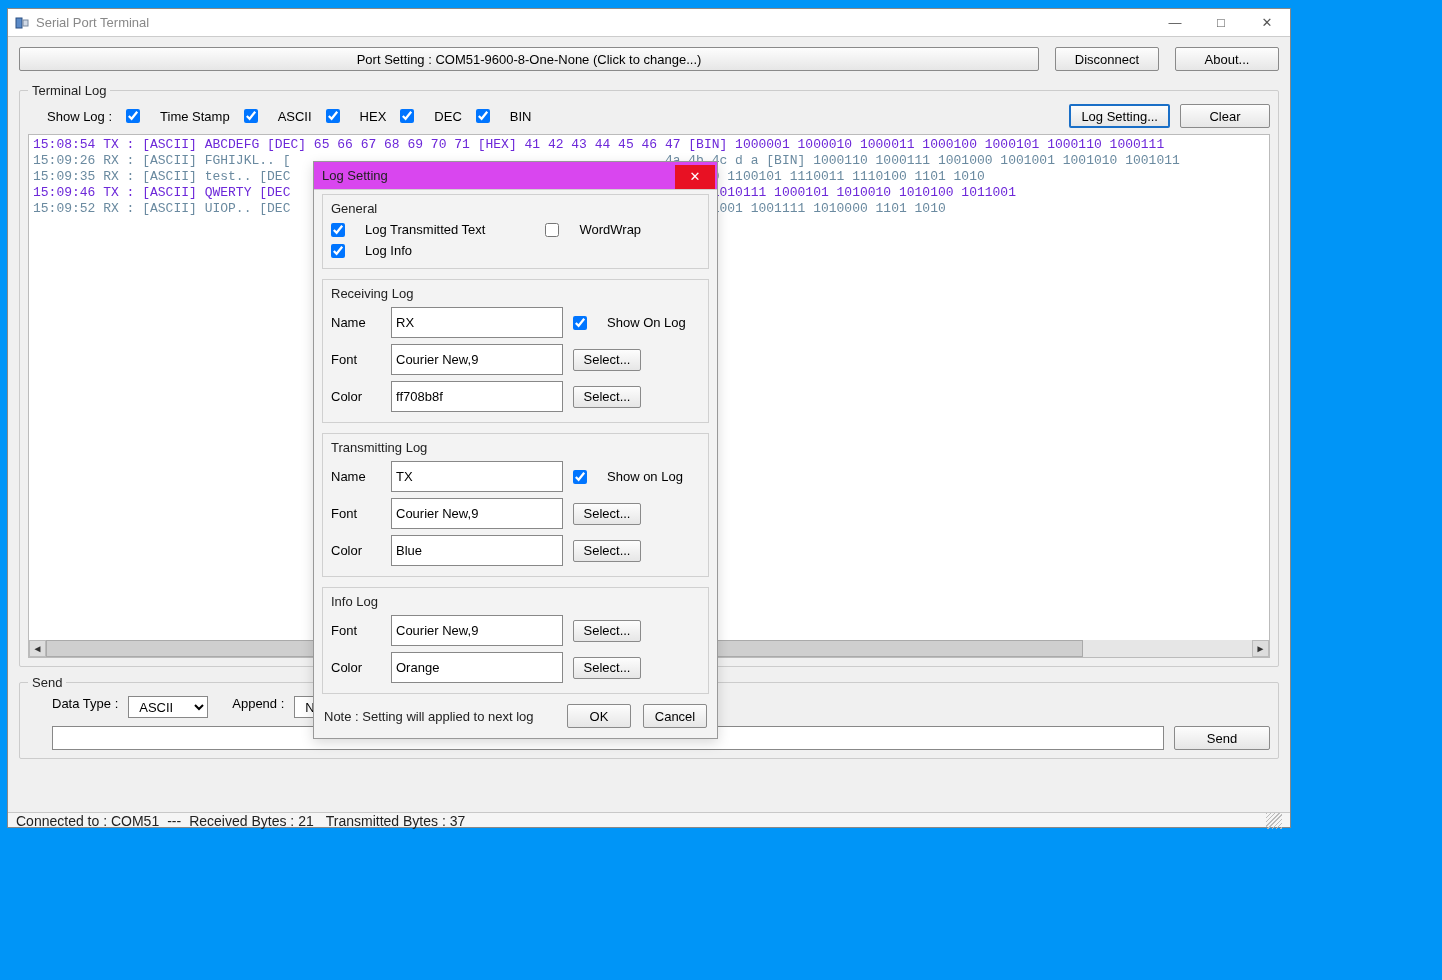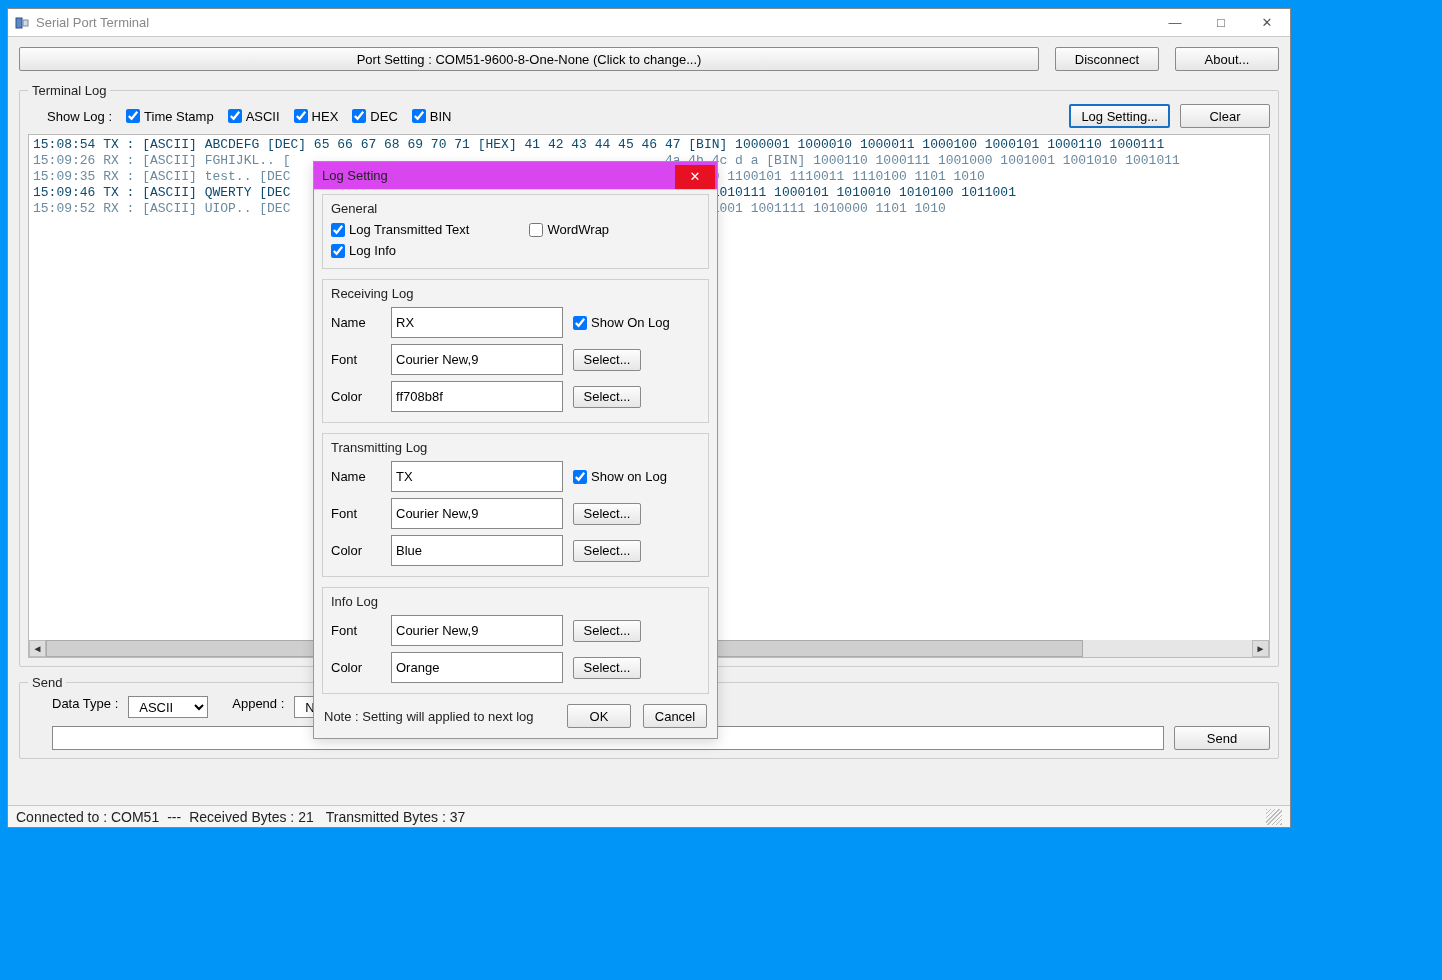--- a/index.html
+++ b/index.html
@@ -59,51 +59,51 @@
     font-size:13px; padding:0 10px;
   }
   .btn-highlight { border:2px solid #1a6fc7; }
   fieldset.group {
     border:1px solid #ccc; border-radius:2px;
     padding:6px 8px 8px 8px; margin:0 0 8px 0;
   }
   fieldset.group > legend { padding:0 4px; color:#222; font-size:13px; }
   .logopts { display:flex; align-items:center; gap:14px;margin-left:19px; }
   .logopts-right { margin-left:auto; display:flex; gap:10px; }
-  .chk { display:flex; align-items:center; gap:4px; }
+  .chk { display:flex; align-items:center; gap:20px; }
   .chk input { width:14px; height:14px; margin:0; }
   .logpane {
     border:1px solid #bbb; background:#fff; height:524px;
     position:relative; overflow:hidden; margin-top:6px;
   }
   .logtext {
     font-family:"Courier New", monospace; font-size:13px;
     white-space:pre; padding:2px 4px; line-height:16px;
   }
-  .logtext .tx { color:#0c4a6e; }
+  .logtext .tx { color:#6d28d9; }
   .logtext .rx { color:#6a8aa0; }
   .hscroll {
     position:absolute; left:0; right:0; bottom:0; height:17px;
     background:#eaeaea; display:flex; align-items:center;
   }
   .hscroll .arrow {
     width:17px; height:17px; background:#ddd; border:1px solid #bbb;
     display:flex; align-items:center; justify-content:center; font-size:10px; color:#333;
   }
   .hscroll .track { flex:1; height:17px; background:#e6e6e6; position:relative; }
   .hscroll .thumb { position:absolute; left:0; top:0; bottom:0; width:86%; background:#cfcfcf; border:1px solid #aaa; }
   .sendrow { display:flex; align-items:flex-start; gap:10px;margin-left:24px; }
   select.sel {
     height:22px; border:1px solid #888; background:#fff; font-size:13px;
     padding:0 18px 0 6px;
   }
   .sendinput { flex:1; height:24px; border:1px solid #888; background:#fff; }
   .statusbar {
-    height:22px; border-top:1px solid #c8c8c8; background:#f5f5f5;
-    display:flex; align-items:center; padding:0 8px; font-size:14px; color:#222;
+    height:15px; border-top:1px solid #c8c8c8; background:#f5f5f5;
+    display:flex; align-items:flex-start; padding:0 8px; font-size:14px; color:#222;
   }
   .resize-grip { width:16px; height:16px; margin-left:auto;
     background: repeating-linear-gradient(135deg,#bbb 0,#bbb 1px,transparent 1px,transparent 3px);
   }
   
   .modal {
     position:absolute; left:313px; top:161px; width:405px;
     background:#f3f3f3; border:1px solid #999; box-shadow:0 4px 12px rgba(0,0,0,.15);
   }
   .modal-title {

